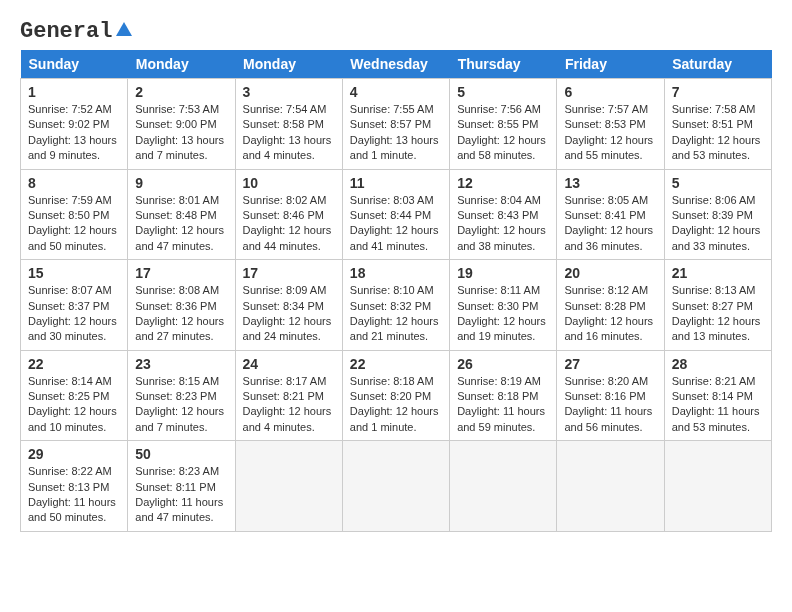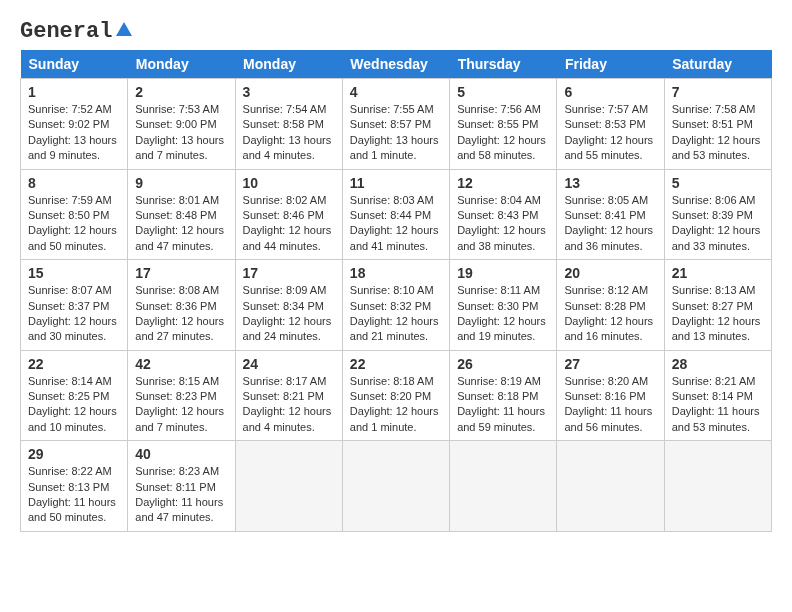--- a/index.html
+++ b/index.html
@@ -199,21 +199,21 @@
           <span class="day-num">21</span>
           <div class="cell-text">Sunrise: 8:13 AM<br>Sunset: 8:27 PM<br>Daylight: 12 hours<br>and 13 minutes.</div>
         </td>
       </tr>
       <tr>
         <td>
           <span class="day-num">22</span>
           <div class="cell-text">Sunrise: 8:14 AM<br>Sunset: 8:25 PM<br>Daylight: 12 hours<br>and 10 minutes.</div>
         </td>
         <td>
-          <span class="day-num">42</span>
+          <span class="day-num">23</span>
           <div class="cell-text">Sunrise: 8:15 AM<br>Sunset: 8:23 PM<br>Daylight: 12 hours<br>and 7 minutes.</div>
         </td>
         <td>
           <span class="day-num">24</span>
           <div class="cell-text">Sunrise: 8:17 AM<br>Sunset: 8:21 PM<br>Daylight: 12 hours<br>and 4 minutes.</div>
         </td>
         <td>
           <span class="day-num">22</span>
           <div class="cell-text">Sunrise: 8:18 AM<br>Sunset: 8:20 PM<br>Daylight: 12 hours<br>and 1 minute.</div>
         </td>
@@ -229,21 +229,21 @@
           <span class="day-num">28</span>
           <div class="cell-text">Sunrise: 8:21 AM<br>Sunset: 8:14 PM<br>Daylight: 11 hours<br>and 53 minutes.</div>
         </td>
       </tr>
       <tr>
         <td>
           <span class="day-num">29</span>
           <div class="cell-text">Sunrise: 8:22 AM<br>Sunset: 8:13 PM<br>Daylight: 11 hours<br>and 50 minutes.</div>
         </td>
         <td>
-          <span class="day-num">40</span>
+          <span class="day-num">50</span>
           <div class="cell-text">Sunrise: 8:23 AM<br>Sunset: 8:11 PM<br>Daylight: 11 hours<br>and 47 minutes.</div>
         </td>
         <td class="empty"></td>
         <td class="empty"></td>
         <td class="empty"></td>
         <td class="empty"></td>
         <td class="empty"></td>
       </tr>
     </tbody>
 </table>

